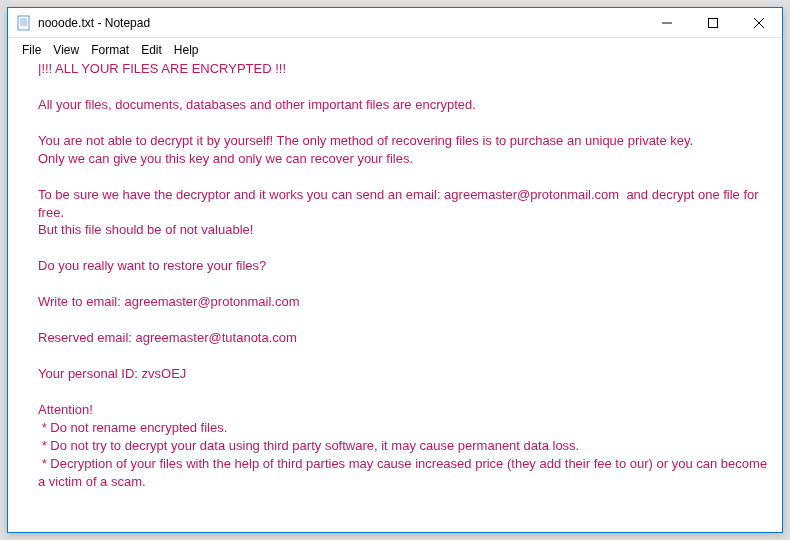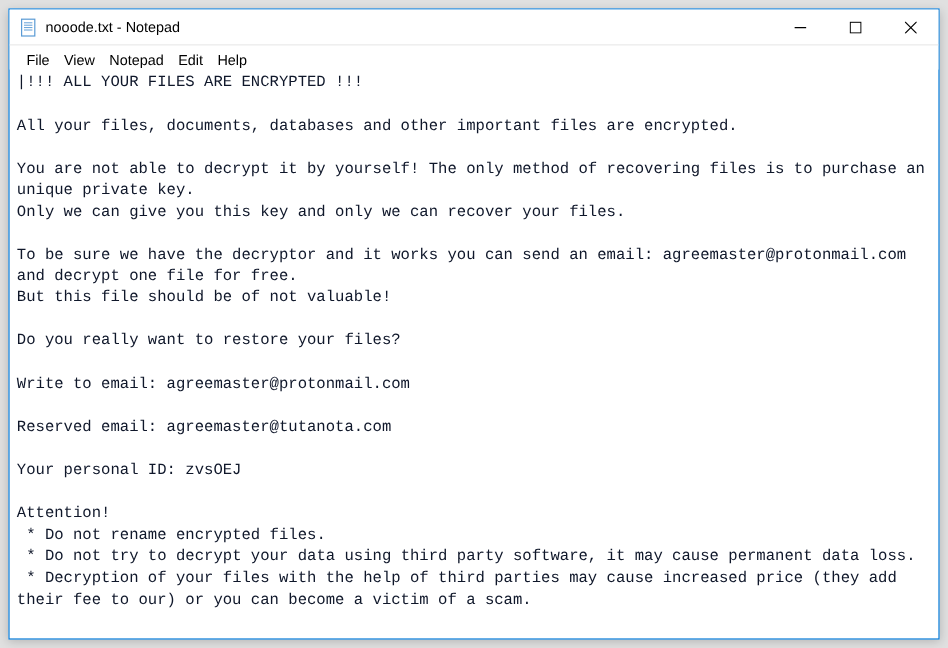--- a/index.html
+++ b/index.html
@@ -74,30 +74,31 @@
       color: #000;
       background: #ffffff;
     }
     .menu-item {
       padding: 1px 6px;
       cursor: pointer;
     }
     .editor {
       flex: 1;
       padding: 2px 6px;
-      font-family: Liberation Mono, monospace;
+      font-family: Liberation Sans, sans-serif;
       font-size: 13px;
       line-height: 1.38;
-      color: #0f172a;
+      color: #be185d;
       white-space: pre-wrap;
       word-wrap: break-word;
       overflow: auto;
       border: none;
       outline: none;
       resize: none;
+      margin-left: 24px;
     }
   </style>
 </head>
 <body>
 
 <div class="window">
   <div class="titlebar">
     <span class="title-icon">
       <svg viewBox="0 0 16 16">
         <rect x="2" y="1" width="11" height="14" fill="#fff" stroke="#5b9bd5" stroke-width="1"></rect>
@@ -123,21 +124,21 @@
         <svg viewBox="0 0 10 10">
             <line x1="0" y1="0" x2="10" y2="10" stroke="#000" stroke-width="1"></line>
             <line x1="10" y1="0" x2="0" y2="10" stroke="#000" stroke-width="1"></line>
           </svg>
       </button>
     </div>
   </div>
   <div class="menubar">
     <span class="menu-item">File</span>
     <span class="menu-item">View</span>
-    <span class="menu-item">Notepad</span>
+    <span class="menu-item">Format</span>
     <span class="menu-item">Edit</span>
     <span class="menu-item">Help</span>
   </div>
   <div class="editor" id="editor-pane">|!!! ALL YOUR FILES ARE ENCRYPTED !!!
 
 All your files, documents, databases and other important files are encrypted.
 
 You are not able to decrypt it by yourself! The only method of recovering files is to purchase an unique private key.
 Only we can give you this key and only we can recover your files.
 

